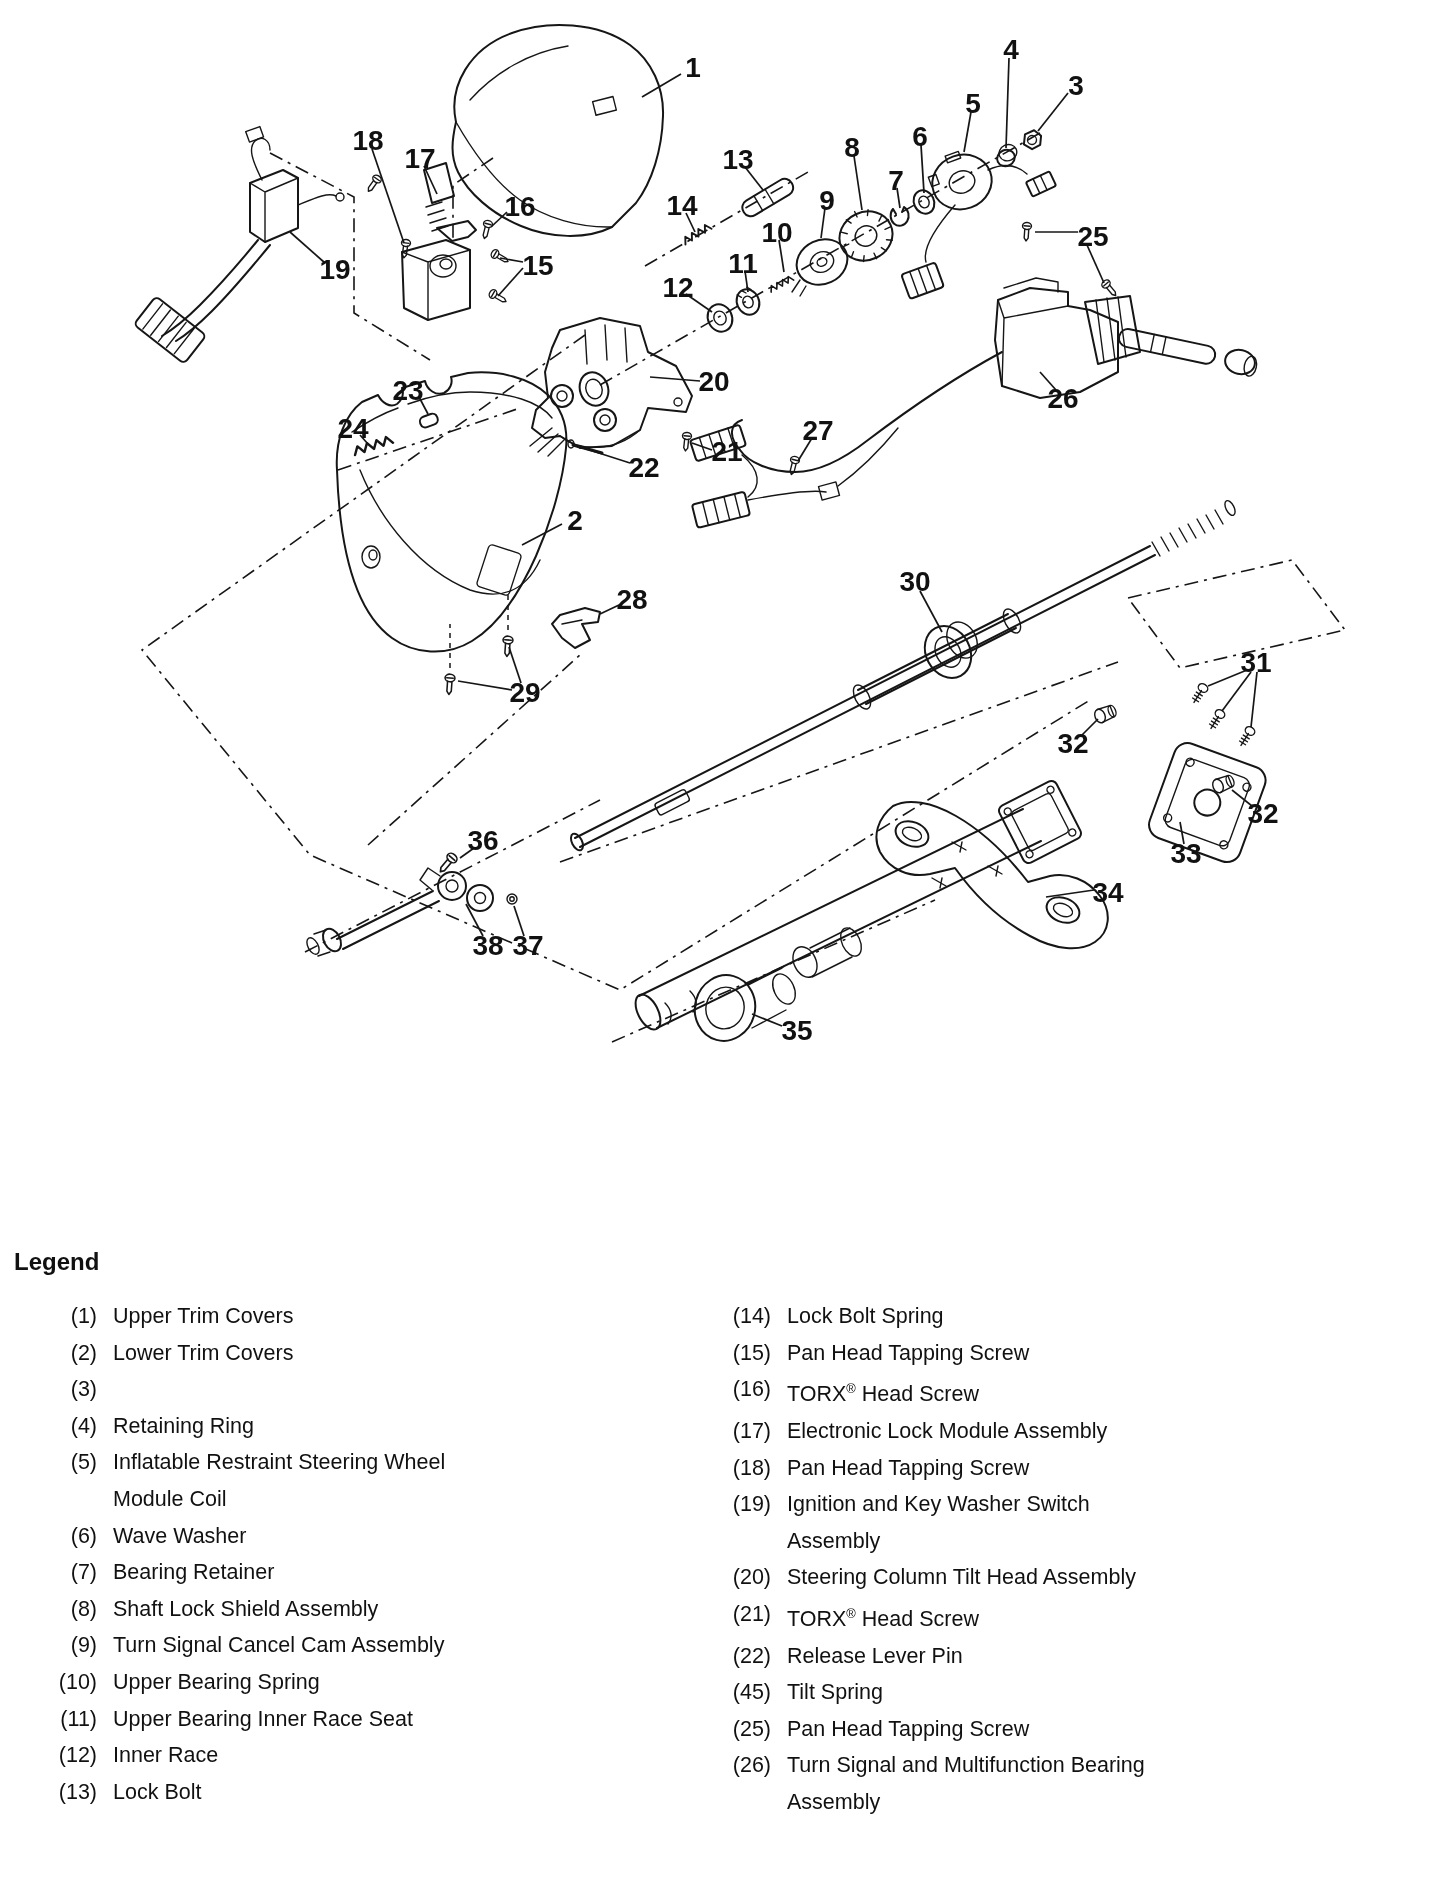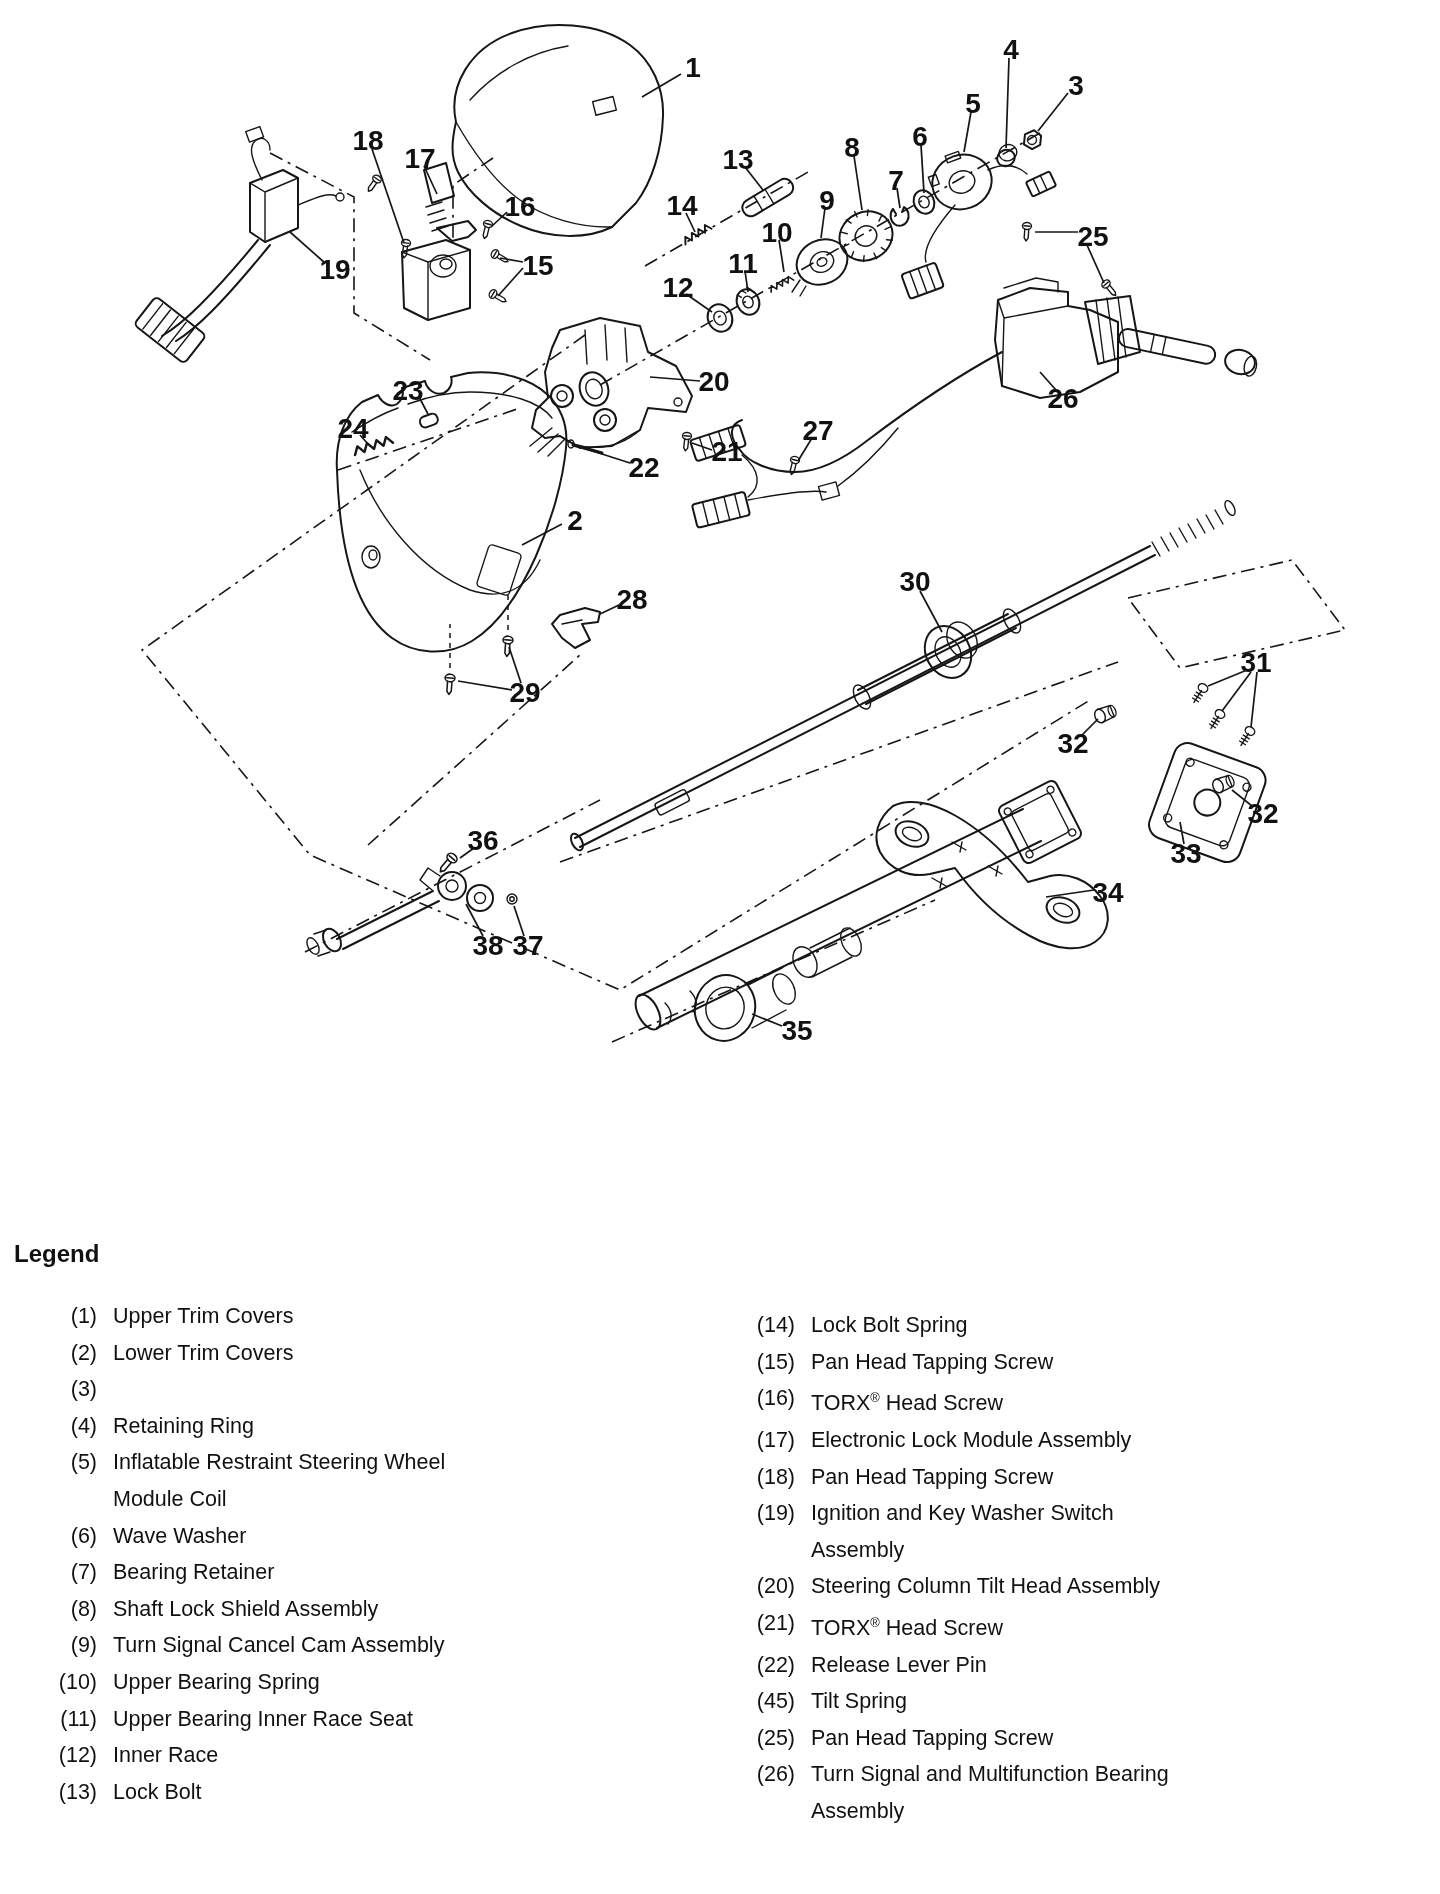--- a/index.html
+++ b/index.html
@@ -8,24 +8,24 @@
   #diagram{position:absolute;left:0;top:0;}
   svg .ln{fill:none;stroke:#161616;stroke-width:2;stroke-linecap:round;stroke-linejoin:round;}
   svg .thin{stroke-width:1.4;}
   svg .thick{stroke-width:3;}
   svg .dashdot{fill:none;stroke:#161616;stroke-width:1.6;stroke-dasharray:14 6 3 6;}
   svg .dash{fill:none;stroke:#161616;stroke-width:1.5;stroke-dasharray:5 5;}
   svg .lead{fill:none;stroke:#161616;stroke-width:1.7;}
   svg text.callout{font-family:"Liberation Sans", sans-serif;font-weight:bold;
         font-size:28px;fill:#111;text-anchor:middle;}
   #legend{position:absolute;left:0;top:1240px;width:1440px;}
-  #legend-title{position:absolute;left:14px;top:0;font-size:24px;font-weight:bold;}
+  #legend-title{position:absolute;left:14px;top:8px;font-size:24px;font-weight:bold;}
   .leg-col{position:absolute;top:58px;}
   #leg-left{left:30px;width:470px;}
-  #leg-right{left:695px;width:520px;margin-top:9px;}
+  #leg-right{left:671px;width:520px;}
   .leg-row{display:flex;font-size:21.5px;line-height:36.6px;}
   .leg-num{flex:0 0 67px;text-align:right;white-space:nowrap;}
   #leg-right .leg-num{flex-basis:100px;}
   .leg-txt{padding-left:16px;}
   #leg-left .leg-txt{width:370px;}
   #leg-right .leg-txt{width:392px;}
   sup{font-size:0.6em;}
 </style>
 </head>
 <body>

